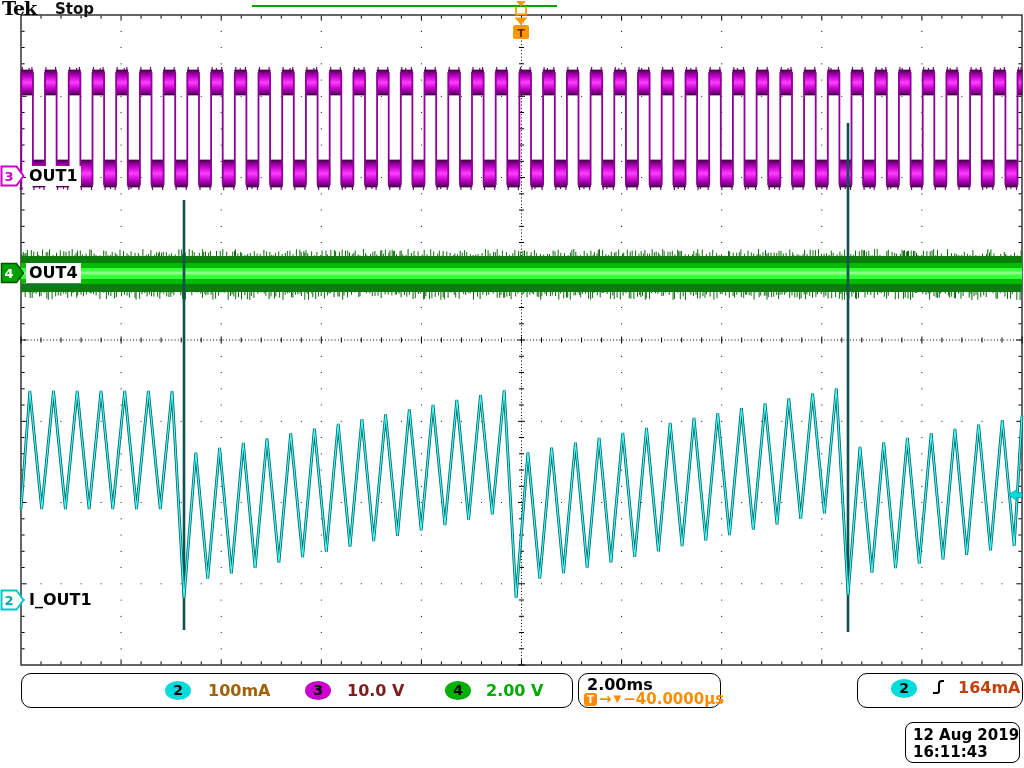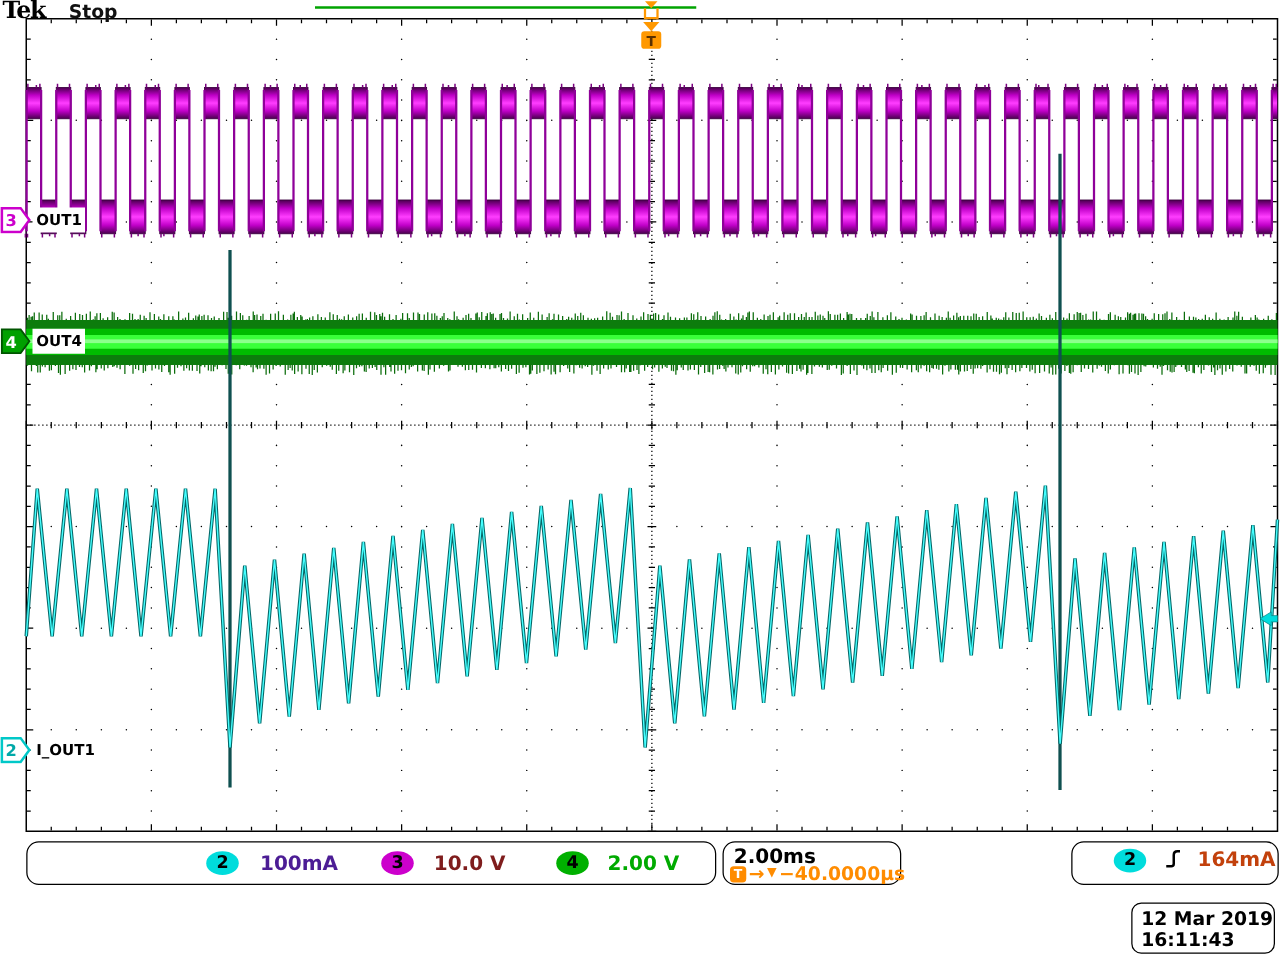--- a/index.html
+++ b/index.html
@@ -3,21 +3,21 @@
 <meta charset="utf-8">
 <style>
   html,body{margin:0;padding:0;background:#fff;}
   .screen{position:relative;width:1024px;height:768px;background:#fff;overflow:hidden;
           font-family:"DejaVu Sans","Liberation Sans",sans-serif;}
   .abs{position:absolute;}
   .tek-logo{left:2px;top:-3px;font-family:"DejaVu Serif","Liberation Serif",serif;
             font-weight:bold;font-size:19px;letter-spacing:-1px;color:#000;}
   .acq-status{left:34px;top:0px;font-size:15px;font-weight:bold;color:#111;padding-left:21px;}
   .ch-label{display:flex;align-items:center;height:22px;}
-  .ch-label .txt{font-size:12px;font-weight:bold;color:#000;background:#fff;
+  .ch-label .txt{font-size:16px;font-weight:bold;color:#000;background:#fff;
                  padding:0 3px;line-height:20px;margin-left:1px;white-space:nowrap;}
   .rbox{position:absolute;background:#fff;border:1.4px solid #000;border-radius:10px;box-sizing:border-box;}
   .badge{position:absolute;width:26px;height:19px;border-radius:50%;color:#000;
          font-size:14px;font-weight:bold;text-align:center;line-height:19px;}
   .rtxt{position:absolute;font-size:16px;font-weight:bold;white-space:nowrap;line-height:18px;}
   .orange-row{position:absolute;display:flex;align-items:center;gap:2px;}
   .tbox{display:inline-block;width:13px;height:13px;border-radius:3px;background:#ff8c00;
         color:#fff;font-size:10px;font-weight:bold;text-align:center;line-height:13px;}
   .otx{color:#ff8c00;font-weight:bold;font-size:15px;line-height:14px;}
   .otx.small{font-size:10px;}
@@ -178,21 +178,21 @@
   <div class="abs ch-label" style="left:0;top:589px">
     <svg width="25" height="22">
       <path d="M1.5,1.5 h15 l7,9.5 l-7,9.5 h-15 z" fill="#fff" stroke="#00c8c8" stroke-width="2"></path>
       <text x="9" y="16" text-anchor="middle" style="font:bold 13px 'DejaVu Sans',sans-serif" fill="#00a8a8">2</text>
     </svg>
     <span class="txt">I_OUT1</span>
   </div>
 
   <div class="rbox" style="left:21px;top:673px;width:552px;height:35px">
     <span class="badge" style="left:143px;top:7px;background:#00dcdc">2</span>
-    <span class="rtxt" style="left:186px;top:8px;color:#4c1d95">100mA</span>
+    <span class="rtxt" style="left:186px;top:8px;color:#a16207">100mA</span>
     <span class="badge" style="left:283px;top:7px;background:#cc00cc">3</span>
     <span class="rtxt" style="left:325px;top:8px;color:#7f1d1d">10.0 V</span>
     <span class="badge" style="left:423px;top:7px;background:#00b000">4</span>
     <span class="rtxt" style="left:464px;top:8px;color:#00aa00">2.00 V</span>
   </div>
 
   <div class="rbox" style="left:578px;top:673px;width:143px;height:35px">
     <span class="rtxt" style="left:8px;top:2px;color:#000">2.00ms</span>
     <div class="orange-row" style="left:5px;top:18px">
       <span class="tbox">T</span>
@@ -205,17 +205,17 @@
 
   <div class="rbox" style="left:857px;top:673px;width:166px;height:35px">
     <span class="badge" style="left:33px;top:5px;background:#00dcdc">2</span>
     <svg class="abs" style="left:72px;top:4px" width="16" height="18">
       <path d="M3,15 h4 q2,0 2,-2 V6 q0,-3 3,-3 h2" fill="none" stroke="#000" stroke-width="2"></path>
     </svg>
     <span class="rtxt" style="left:100px;top:5px;color:#c2410c">164mA</span>
   </div>
 
   <div class="rbox" style="left:905px;top:722px;width:115px;height:41px;border-radius:8px">
-    <span class="dl" style="left:7px;top:3px">12 Mar 2019</span>
+    <span class="dl" style="left:7px;top:3px">12 Aug 2019</span>
     <span class="dl" style="left:7px;top:20px">16:11:43</span>
   </div>
 
 </div>
 
 </body></html>

